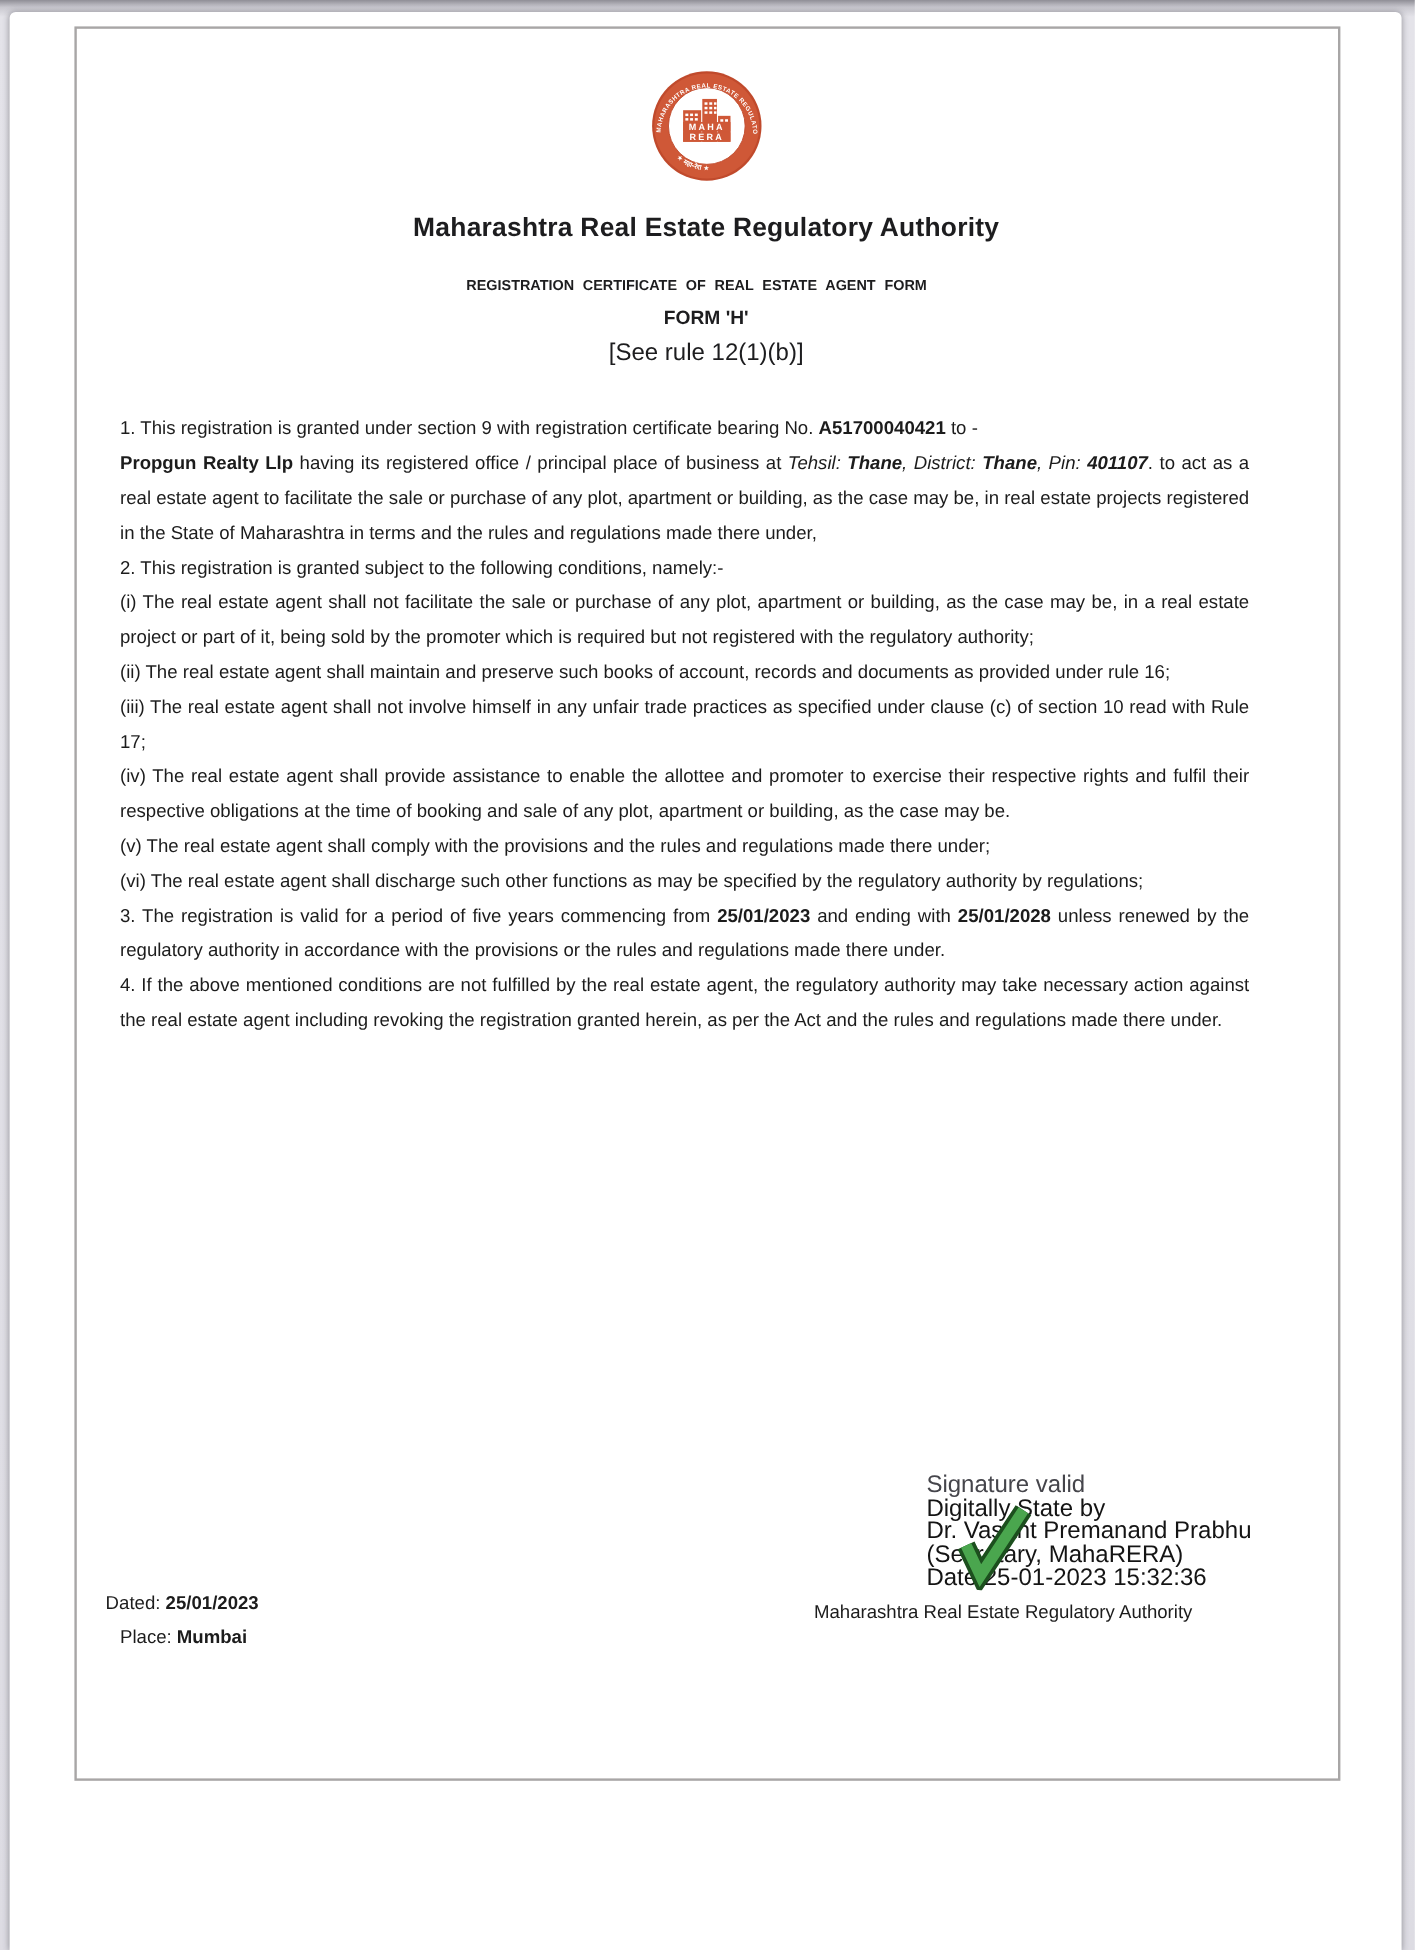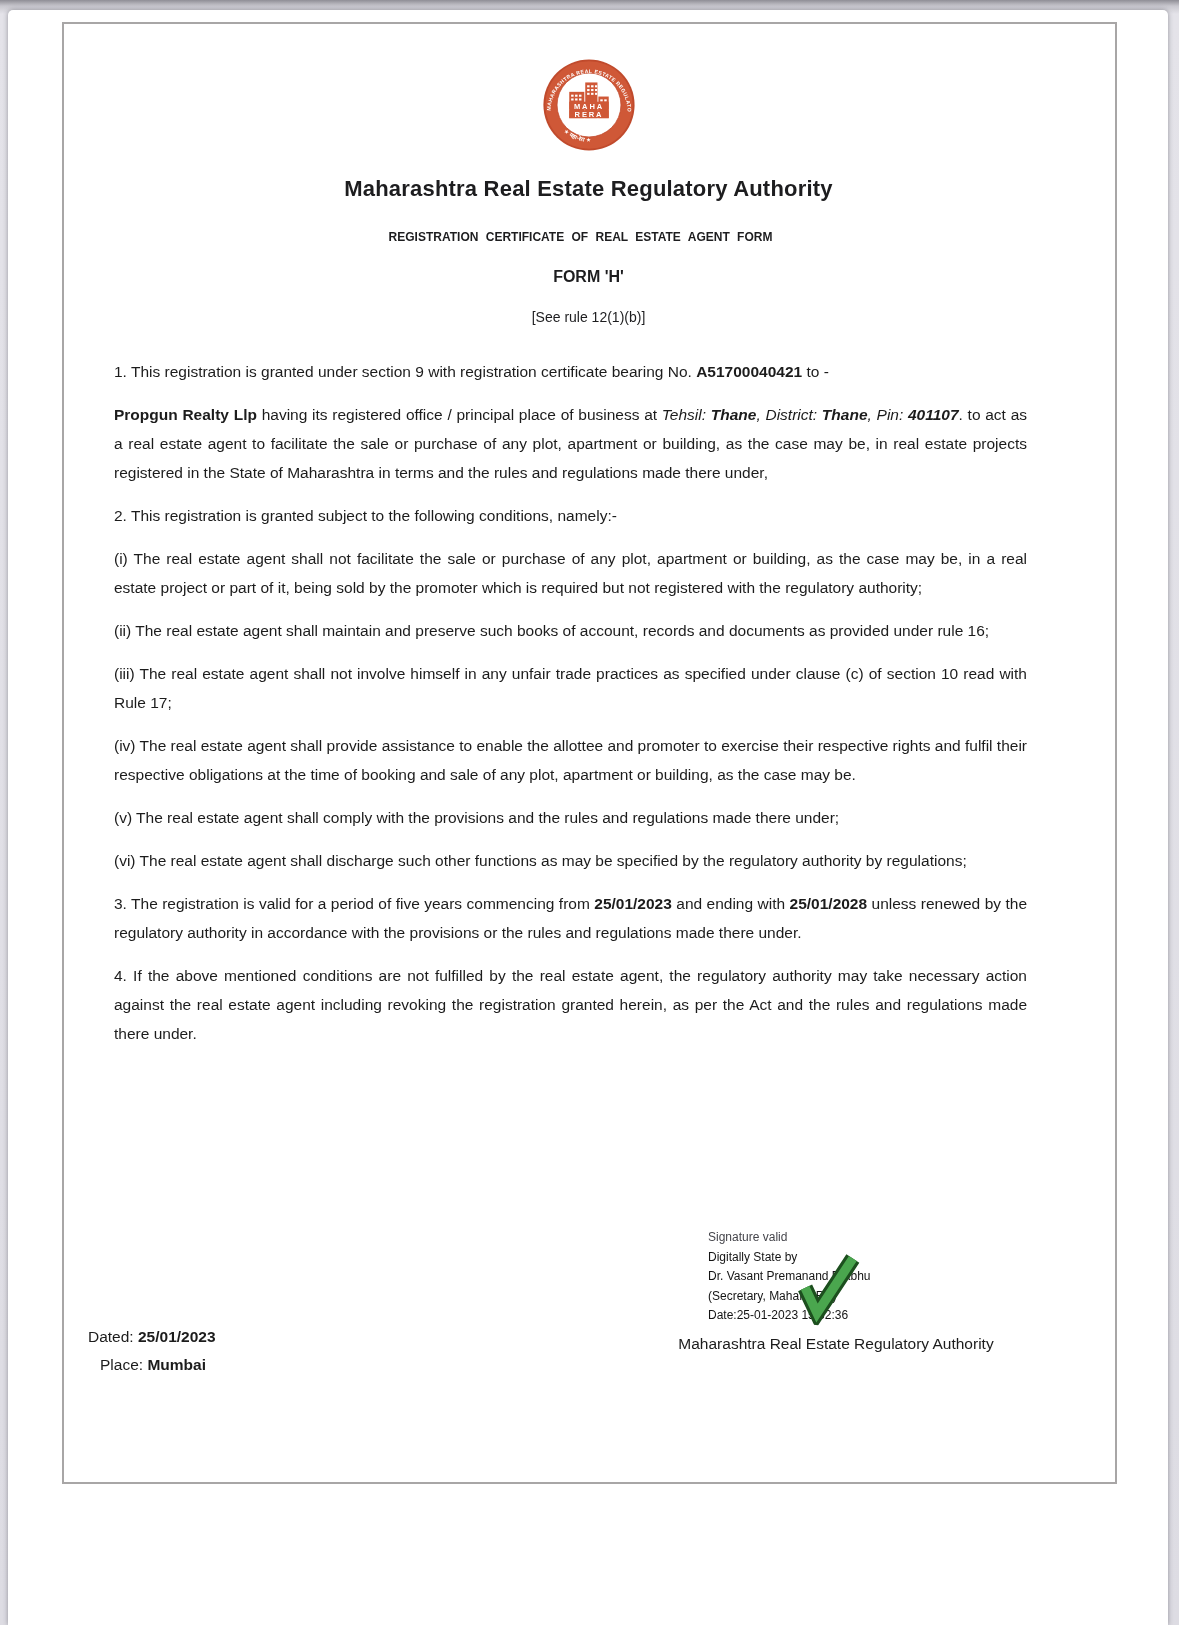--- a/index.html
+++ b/index.html
@@ -15,35 +15,35 @@
     box-shadow:0 0 5px rgba(50,50,60,.45);
   }
   .cert-border{
     position:absolute;left:54px;top:12px;width:1051px;height:1458px;
     border:2px solid #a8a6a6;
   }
   .header{position:absolute;left:54px;top:48px;width:1053px;text-align:center;color:#1d1d1f;}
   .logo{width:94px;height:94px;display:inline-block;}
   .doc-title{margin:20px 0 0 0;font-size:22px;font-weight:bold;letter-spacing:.2px;}
   .doc-sub1{margin:21px 16px 0 0;font-size:12px;font-weight:bold;line-height:28px;word-spacing:4px;}
-  .doc-sub2{margin:12px;font-size:16px;font-weight:bold;line-height:28px;}
-  .doc-sub3{margin:0;font-size:14px;line-height:29px;}
+  .doc-sub2{margin:0;font-size:16px;font-weight:bold;line-height:28px;}
+  .doc-sub3{margin:0;font-size:20px;line-height:29px;}
   .content{
     position:absolute;left:92px;top:333px;width:941px;
     font-size:15.5px;line-height:29px;color:#1c1c1c;text-align:justify;
   }
-  .content p{margin:14px;}
+  .content p{margin:0;}
   .mt{margin-top:21px;}
   .cond{margin-left:46px;margin-top:14px;}
   .b{font-weight:bold;}
   .it{font-style:italic;}
   .bit{font-weight:bold;font-style:italic;}
   .sig-block{
-    position:absolute;left:700px;top:1218px;
-    font-size:12px;line-height:19.5px;color:#141414;white-space:nowrap;
+    position:absolute;left:764px;top:1218px;
+    font-size:20px;line-height:19.5px;color:#141414;white-space:nowrap;
   }
   .sig-valid{color:#45454b;}
   .sig-check{position:absolute;left:788px;top:1238px;width:62px;height:78px;transform:rotate(6deg);}
   .footer-dated{position:absolute;left:80px;top:1318px;font-size:15.5px;color:#1c1c1c;}
   .footer-place{position:absolute;left:92px;top:1346px;font-size:15.5px;color:#1c1c1c;text-align:center;}
   .footer-right{
     position:absolute;left:643px;top:1320px;width:370px;text-align:center;
     font-size:15.5px;line-height:27px;color:#1c1c1c;
   }
 </style>

